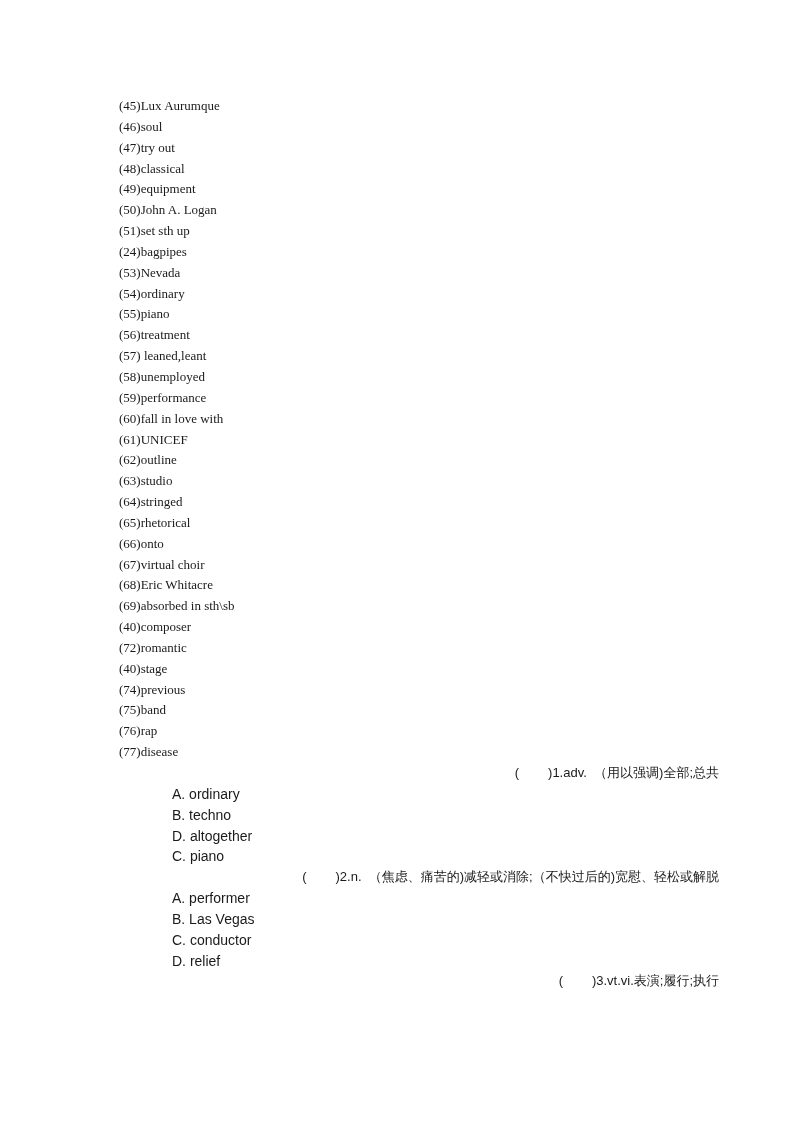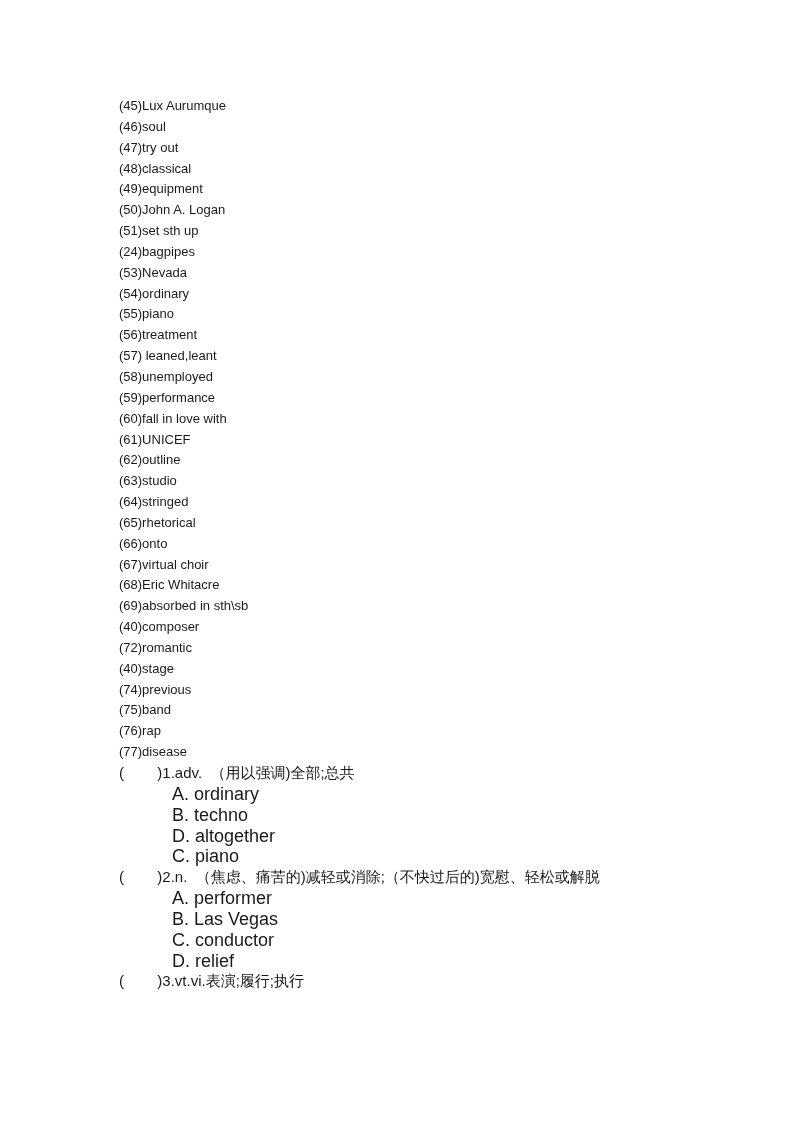--- a/index.html
+++ b/index.html
@@ -21,29 +21,31 @@
     position: absolute;
     left: 119px;
     top: 96px;
     width: 600px;
   }
   .vocab-line {
     font-size: 13px;
     line-height: 20.85px;
     white-space: pre;
     color: #1a1a1a;
+    font-family: Liberation Serif, serif;
   }
   .question-line {
-    font-size: 15px;
+    font-size: 13px;
     line-height: 20.85px;
     white-space: pre;
     color: #1a1a1a;
+    text-align: right;
   }
   .option-line {
-    font-size: 18px;
+    font-size: 14px;
     line-height: 20.85px;
     white-space: pre;
     color: #1a1a1a;
     padding-left: 53px;
   }
 </style>
 </head>
 <body>
 
 <div class="page">

